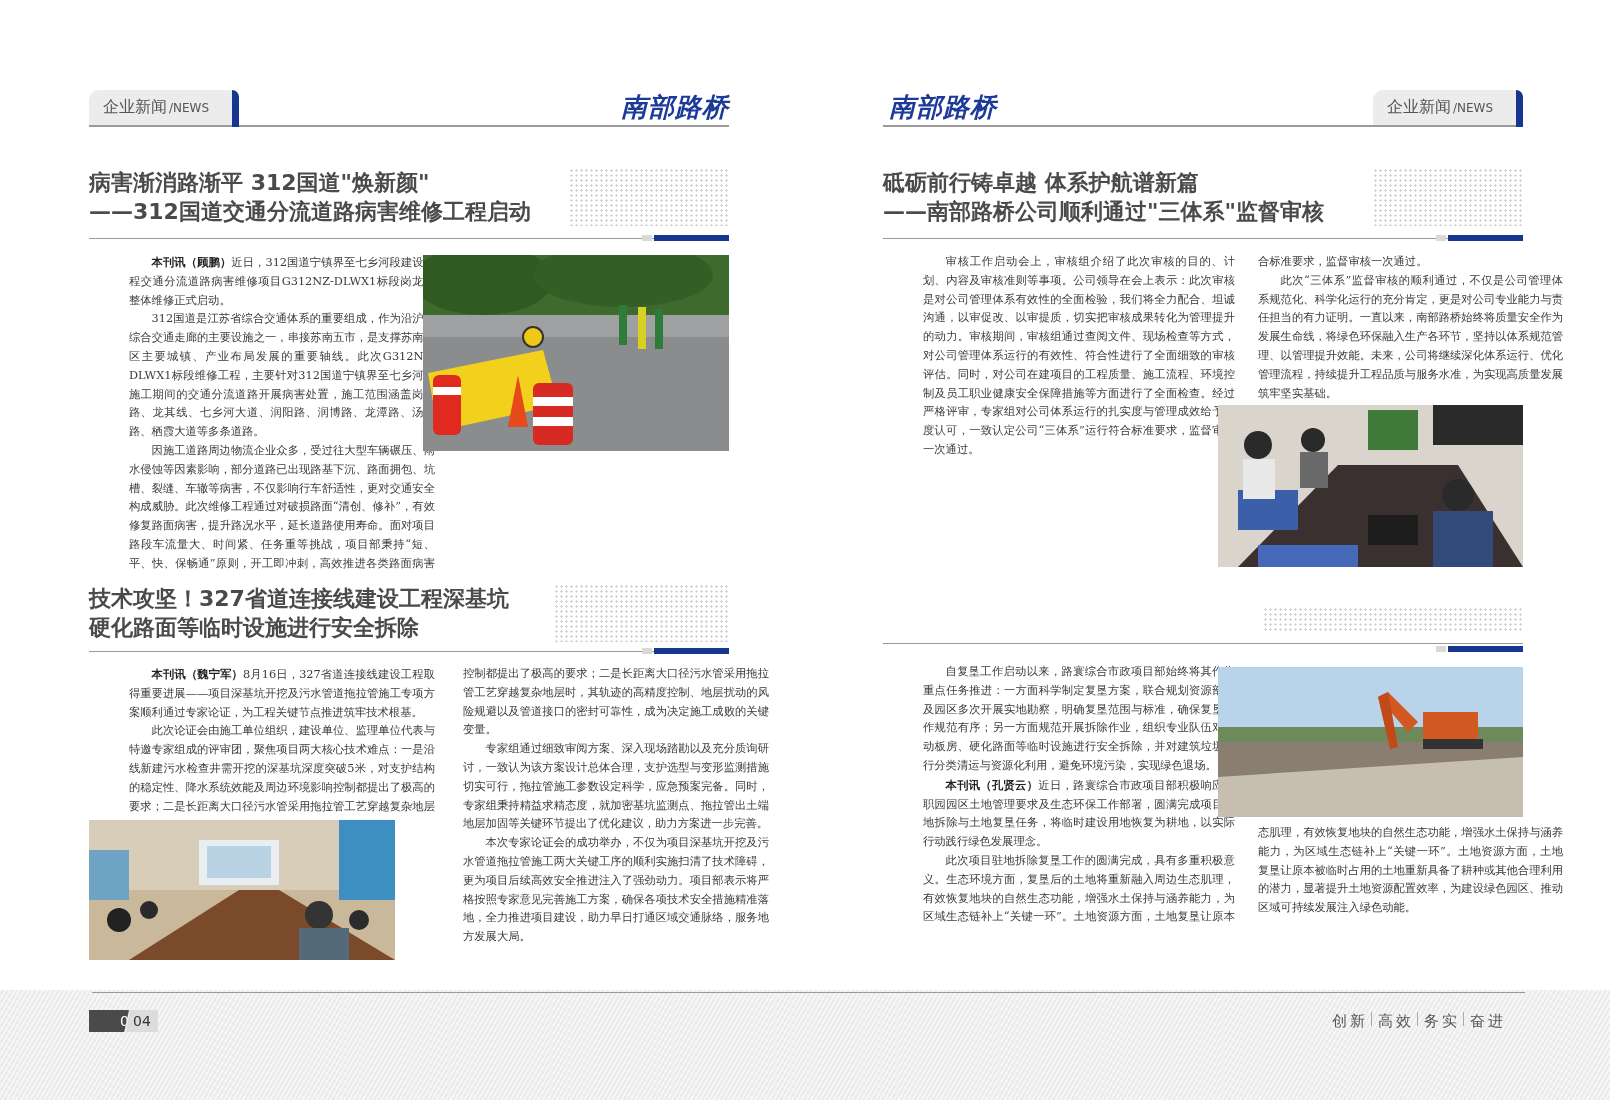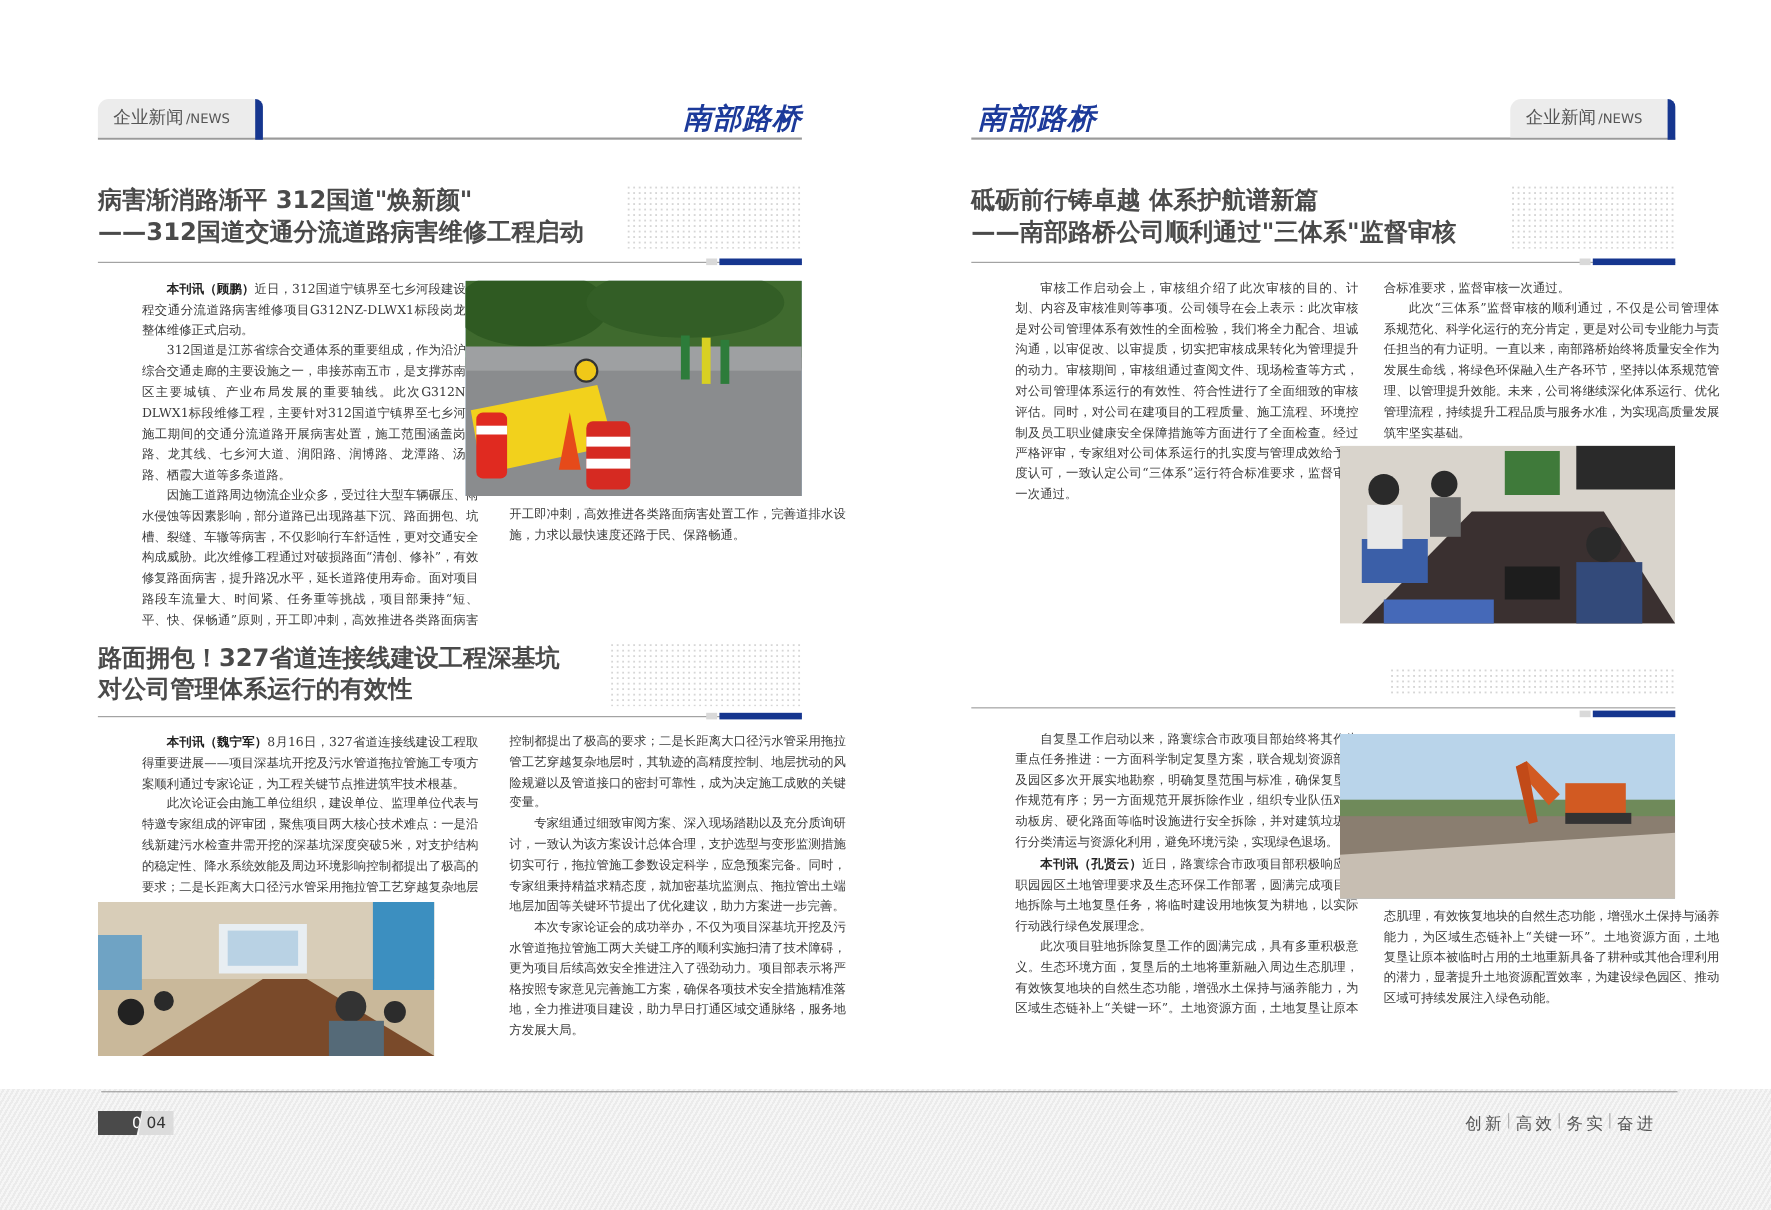--- a/index.html
+++ b/index.html
@@ -109,27 +109,26 @@
       <rect x="110" y="162" width="40" height="9" fill="#fff"></rect>
       <polygon points="85,172 95,120 105,172" fill="#e64a1a"></polygon>
       <circle cx="110" cy="82" r="10" fill="#f0c818" stroke="#333" stroke-width="2"></circle>
       <rect x="196" y="50" width="8" height="40" fill="#2d7c3a"></rect>
       <rect x="215" y="52" width="8" height="42" fill="#d8d022"></rect>
       <rect x="232" y="54" width="8" height="40" fill="#2d7c3a"></rect>
     </svg>
   </div>
 
   <div class="col" style="left:423px; top:459px; width:306px; height:112px; overflow:hidden;">
-    <p style="text-indent:0;">开工即冲刺，高效推进各类路面病害处置工作，完善道排水设施，力求以最快速度还路于民、保路畅通。</p>
   </div>
 
   <div class="headline" style="left:89px; top:584px; height:72px;">
     <div class="dots" style="width:175px;"></div>
-    <h2>路面拥包！327省道连接线建设工程深基坑</h2><br>
-    <h2>对公司管理体系运行的有效性</h2>
+    <h2>技术攻坚！327省道连接线建设工程深基坑</h2><br>
+    <h2>硬化路面等临时设施进行安全拆除</h2>
     <div class="rule" style="top:67px;"></div>
     <div class="bar" style="top:64px;"></div>
   </div>
 
   <div class="col" style="left:89px; top:665px; width:306px; height:150px; overflow:hidden;">
     <p><b>本刊讯（魏宁军）</b><span>8月16日，327省道连接线建设工程取得重要进展——项目深基坑开挖及污水管道拖拉管施工专项方案顺利通过专家论证，为工程关键节点推进筑牢技术根基。</span></p>
     <p>此次论证会由施工单位组织，建设单位、监理单位代表与特邀专家组成的评审团，聚焦项目两大核心技术难点：一是沿线新建污水检查井需开挖的深基坑深度突破5米，对支护结构的稳定性、降水系统效能及周边环境影响控制都提出了极高的要求；二是长距离大口径污水管采用拖拉管工艺穿越复杂地层时，其轨迹的高精度控制、地层扰动的风险规避以及管道接口的密封可靠性，成为决定施工成败的关键变量。</p>
   </div>
 
   <div class="photo" style="left:89px; top:820px; width:306px; height:140px;">

